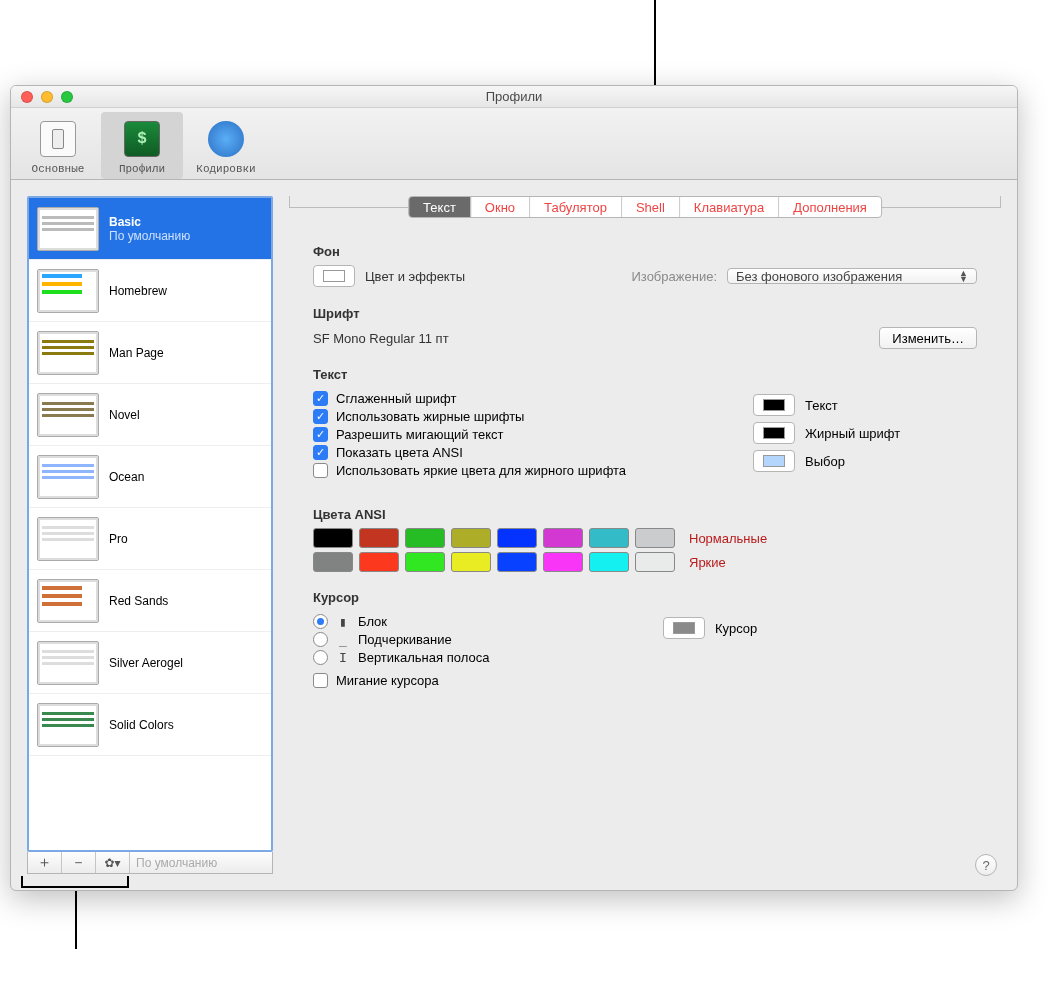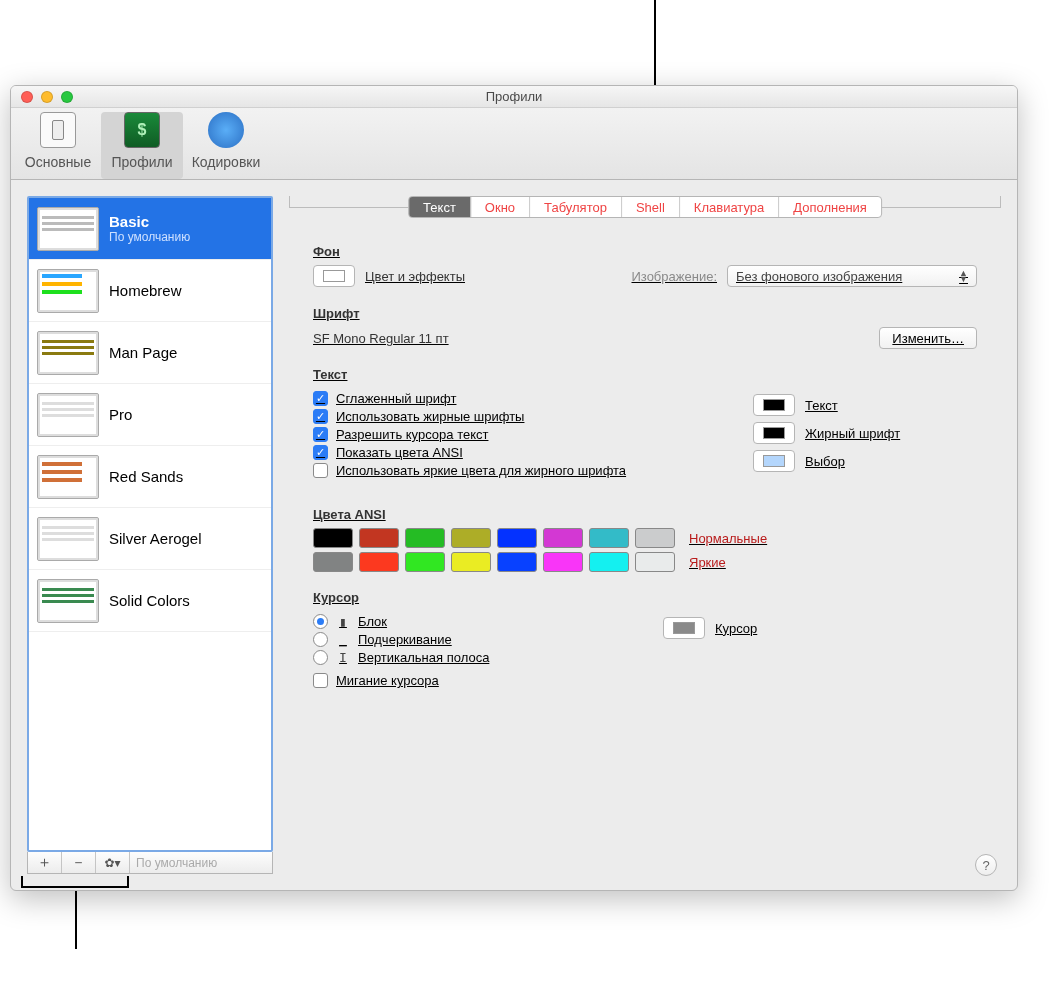--- a/index.html
+++ b/index.html
@@ -60,24 +60,26 @@
     border-bottom: 1px solid #b5b5b5;
     background: linear-gradient(#f2f2f2,#e4e4e4);
     padding: 4px 6px 0;
     gap: 2px;
   }
   .tb-item {
     width: 82px;
     display: flex;
     flex-direction: column;
     align-items: center;
+    justify-content: flex-end;
     padding-bottom: 4px;
-    font-size: 14px;
+    font-size: 11px;
     color: #555;
     border-radius: 4px;
+    font-family: Liberation Mono, monospace;
   }
   .tb-item.sel { background: #d4d4d4; }
   .tb-ico {
     width: 36px; height: 36px;
     border: 1px solid #999;
     border-radius: 4px;
     background: #fafafa;
     margin-bottom: 6px;
     display:flex;align-items:center;justify-content:center;
     font-size: 16px;
@@ -120,21 +122,21 @@
   .prow .thumb {
     width: 62px; height: 44px;
     background: #fff;
     border: 1px solid #aaa;
     border-radius: 2px;
     box-shadow: inset 0 0 0 2px #ddd;
     position: relative;
     overflow:hidden;
   }
   .prow .meta { display:flex; flex-direction:column; }
-  .prow .pname { font-size: 15px; }
+  .prow .pname { font-size: 12px; }
   .prow.sel .pname { font-weight:600; }
   .prow .psub { font-size: 12px; color: #cde0ff; }
   .pf-actions {
     display: flex;
     border: 1px solid #b5b5b5;
     border-top: none;
     height: 22px;
     background: linear-gradient(#fdfdfd,#ececec);
   }
   .pf-btn {
@@ -143,21 +145,20 @@
     display:flex;align-items:center;justify-content:center;
     font-size: 15px; color:#555;
   }
   .pf-btn.gear { font-size:12px; }
   .pf-def { flex:1;display:flex;align-items:center;padding:0 6px;color:#aaa;font-size:12px;}
   
   .main {
     flex: 1;
     display: flex;
     flex-direction: column;
-    text-decoration: underline;
   }
   .tabs-wrap { position: relative; height: 24px; }
   .tab-line {
     position:absolute; left:0; right:0; top:11px; height:1px; background:#bcbcbc;
   }
   .tab-lead-l,.tab-lead-r{position:absolute;width:1px;height:12px;top:0;background:#bcbcbc;}
   .tab-lead-l{left:0}.tab-lead-r{right:0}
   .tabs {
     position: absolute;
     left: 50%; transform: translateX(-50%);
@@ -195,21 +196,21 @@
     border:1px solid #b5b5b5; border-radius:4px;
     background:#fff;
     display:flex;align-items:center;justify-content:center;
   }
   .swatch-btn .inner{width:22px;height:12px;border:1px solid #999;}
   .lbl { color:#333; }
   .lbl.dim{color:#8a8a8a;}
   .select {
     border:1px solid #b5b5b5;border-radius:4px;
     background:linear-gradient(#fff,#f1f1f1);
-    height:22px; min-width:250px;
+    height:16px; min-width:250px;
     display:flex;align-items:center;padding:0 8px;
     justify-content: space-between;
     color:#444;font-size:13px;
   }
   .select .arr{font-size:9px;color:#555;line-height:6px;}
   .btn {
     border:1px solid #b5b5b5;border-radius:4px;
     background:linear-gradient(#fff,#f1f1f1);
     height:22px;padding:0 12px;
     display:inline-flex;align-items:center;font-size:13px;
@@ -293,20 +294,32 @@
               <div class="pname">Homebrew</div>
             </div>
           </div>
           <div class="prow">
             <div class="thumb th-man"></div>
             <div class="meta">
               <div class="pname">Man Page</div>
             </div>
           </div>
           <div class="prow">
+            <div class="thumb th-novel"></div>
+            <div class="meta">
+              <div class="pname">Novel</div>
+            </div>
+          </div>
+          <div class="prow">
+            <div class="thumb th-ocean"></div>
+            <div class="meta">
+              <div class="pname">Ocean</div>
+            </div>
+          </div>
+          <div class="prow">
             <div class="thumb th-pro"></div>
             <div class="meta">
               <div class="pname">Pro</div>
             </div>
           </div>
           <div class="prow">
             <div class="thumb th-reds"></div>
             <div class="meta">
               <div class="pname">Red Sands</div>
             </div>
@@ -378,21 +391,21 @@
             <div class="chk">
                 <div class="cb on">✓</div>
                 <span>Сглаженный шрифт</span>
               </div>
             <div class="chk">
                 <div class="cb on">✓</div>
                 <span>Использовать жирные шрифты</span>
               </div>
             <div class="chk">
                 <div class="cb on">✓</div>
-                <span>Разрешить курсора текст</span>
+                <span>Разрешить мигающий текст</span>
               </div>
             <div class="chk">
                 <div class="cb on">✓</div>
                 <span>Показать цвета ANSI</span>
               </div>
             <div class="chk">
                 <div class="cb"></div>
                 <span>Использовать яркие цвета для жирного шрифта</span>
               </div>
           </div>

